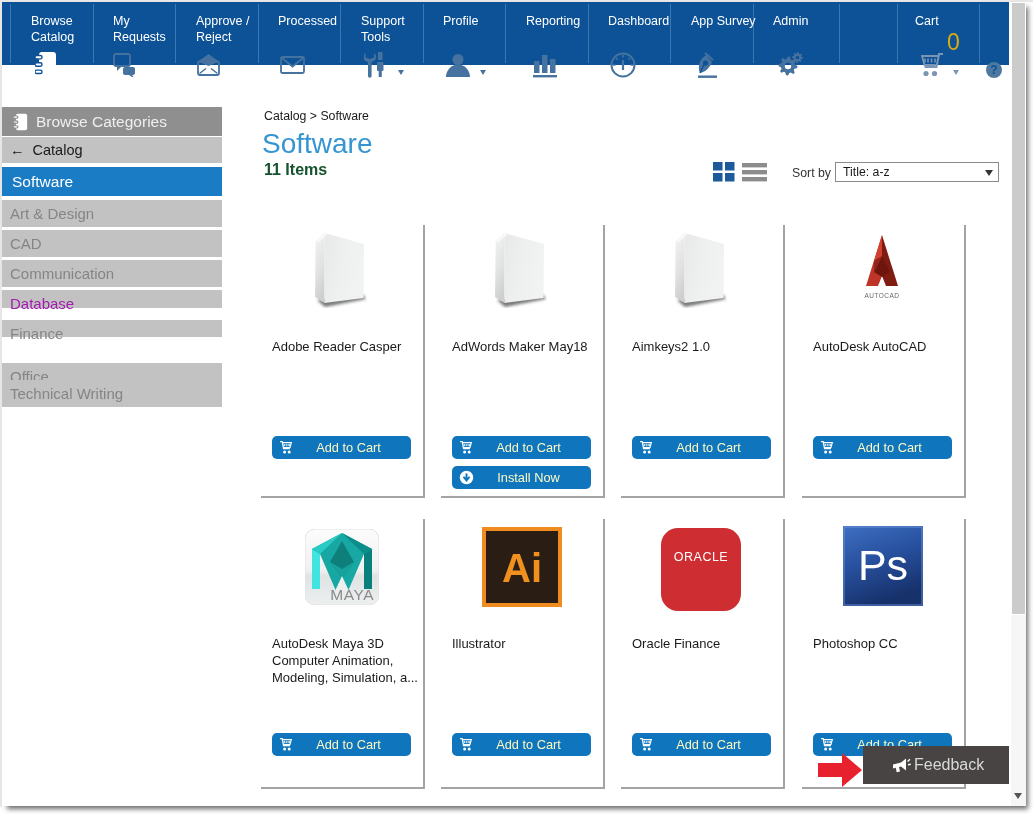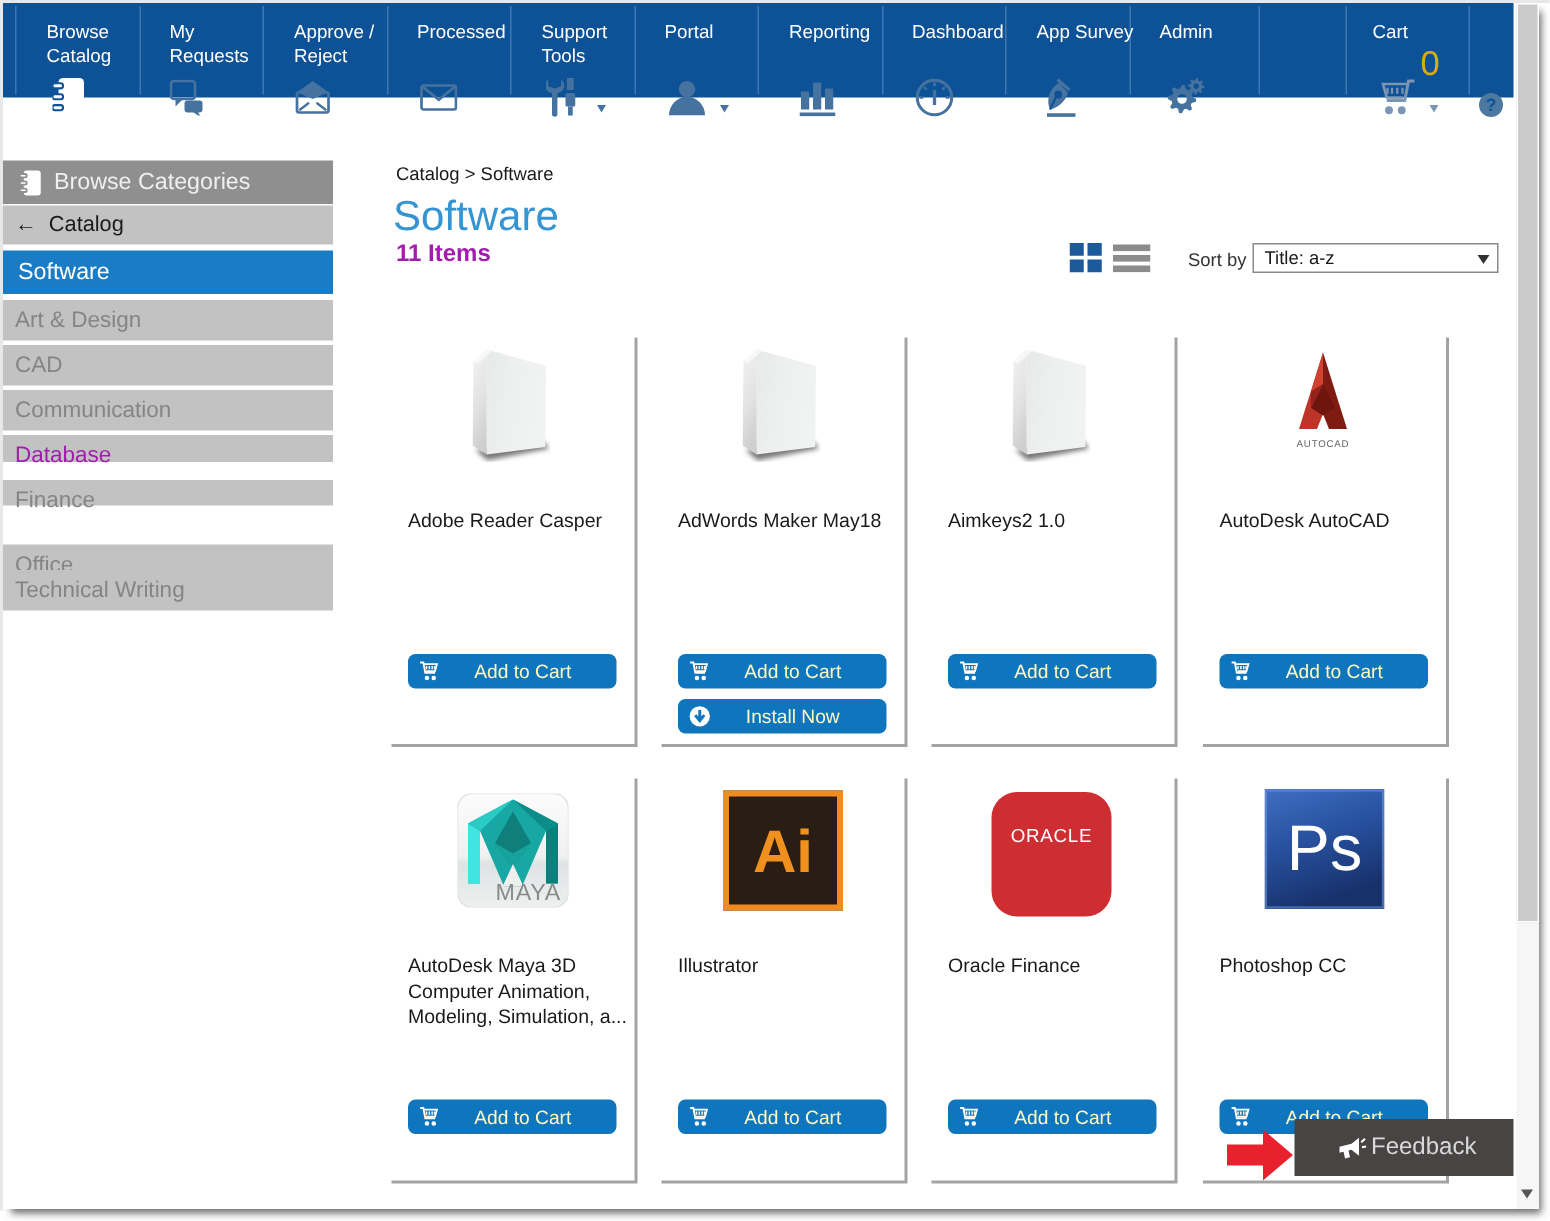--- a/index.html
+++ b/index.html
@@ -10,21 +10,21 @@
 #nav{position:absolute;left:0;top:0;width:1007px;height:63px;background:#0d5296;}
 .navsep{position:absolute;top:2px;bottom:2px;width:1px;background:#3c77b2;}
 .navlbl{position:absolute;top:11px;color:#fff;font-size:12.5px;line-height:16px;white-space:pre;}
 .caret{position:absolute;width:0;height:0;border-left:3.8px solid transparent;border-right:3.8px solid transparent;border-top:5.2px solid #46729f;}
 
 #side{position:absolute;left:0;top:105px;width:220px;}
 .srow{position:absolute;left:0;width:220px;background:#c2c2c2;color:#858585;font-size:15px;}
 
 .crumb{position:absolute;left:262px;top:107px;font-size:12.3px;color:#1a1a1a;}
 h1.t{position:absolute;left:260px;top:126px;font-size:28px;font-weight:normal;color:#3595d2;letter-spacing:0px;}
-.items{position:absolute;left:262px;top:159px;font-size:16px;font-weight:bold;color:#a21caf;}
+.items{position:absolute;left:262px;top:159px;font-size:16px;font-weight:bold;color:#14532d;}
 
 .card{position:absolute;width:164px;background:#fff;box-shadow:2px 2px 0 #a3a3a3;}
 .cname{position:absolute;left:13px;right:4px;font-size:13px;line-height:17px;color:#1a1a1a;}
 .btn{position:absolute;left:13px;width:139px;height:23px;background:#0f76be;border-radius:5px;color:#fef9c3;font-size:12.8px;text-align:center;line-height:23px;}
 .btn svg{position:absolute;left:7px;top:4px;}
 .btn span{padding-left:14px;}
 
 #sortsel{position:absolute;left:833px;top:160px;width:164px;height:20px;border:1px solid #8a8a8a;background:#fff;font-size:12.3px;color:#1a1a1a;line-height:18px;padding-left:7px;}
 #sortsel .dar{position:absolute;right:5px;top:7px;width:0;height:0;border-left:4.5px solid transparent;border-right:4.5px solid transparent;border-top:6px solid #333;}
 
@@ -56,21 +56,21 @@
   <div class="navsep" style="left:977px"></div>
   <div class="navlbl" style="left:29px">Browse
 Catalog</div>
   <div class="navlbl" style="left:111px">My
 Requests</div>
   <div class="navlbl" style="left:194px">Approve /
 Reject</div>
   <div class="navlbl" style="left:276px">Processed</div>
   <div class="navlbl" style="left:359px">Support
 Tools</div>
-  <div class="navlbl" style="left:441px">Portal</div>
+  <div class="navlbl" style="left:441px">Profile</div>
   <div class="navlbl" style="left:524px">Reporting</div>
   <div class="navlbl" style="left:606px">Dashboard</div>
   <div class="navlbl" style="left:689px">App Survey</div>
   <div class="navlbl" style="left:771px">Admin</div>
   <div class="navlbl" style="left:913px">Cart</div>
   <div class="abs" style="left:945px;top:27px;color:#d9ac0e;font-size:23px;">0</div>
 
   <svg class="abs" style="left:33px;top:49px" width="22" height="27" viewBox="0 0 22 27">
     <rect x="4" y="1" width="17" height="25" rx="3" fill="#fff"></rect>
     <rect x="0" y="4.5" width="7" height="3.4" rx="1.6" fill="#fff" stroke="#0d5296" stroke-width="1.4"></rect>

